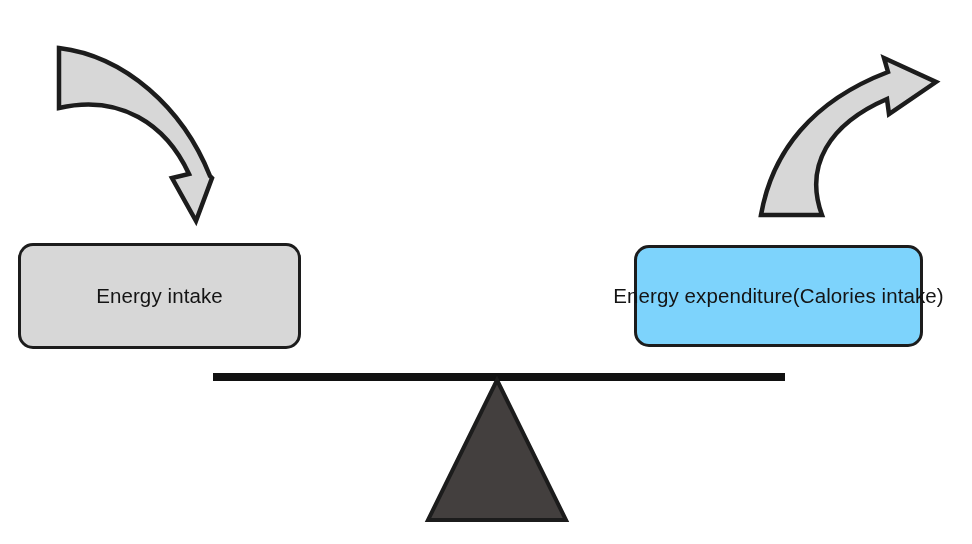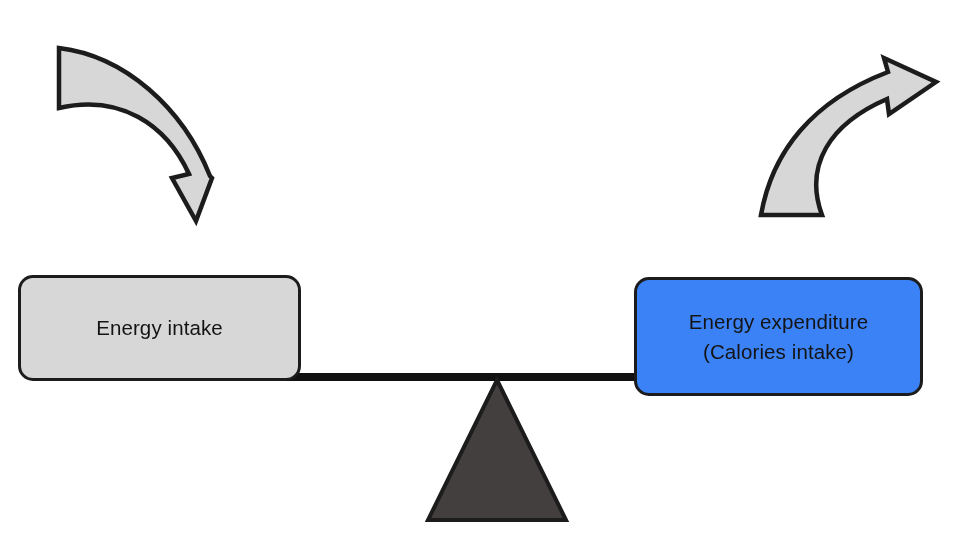--- a/index.html
+++ b/index.html
@@ -20,39 +20,38 @@
     top: 0;
     width: 972px;
     height: 544px;
   }
   .node-box {
     position: absolute;
     box-sizing: border-box;
     border: 3px solid #1c1c1c;
     border-radius: 15px;
     display: flex;
-    flex-direction: column;
+    flex-direction: row;
     align-items: center;
     justify-content: center;
     text-align: center;
-    margin-top: 32px;
   }
   #intake-box {
     left: 18px;
     top: 243px;
     width: 283px;
     height: 106px;
     background: #d7d7d7;
   }
   #expenditure-box {
     left: 634px;
     top: 245px;
     width: 289px;
-    height: 119px;
-    background: #3b82f6;
+    height: 102px;
+    background: #7dd3fc;
   }
   .box-line {
     color: #141414;
     font-size: 20.5px;
     line-height: 30px;
     letter-spacing: 0.1px;
     white-space: nowrap;
   }
   .svg-layer {
     position: absolute;

